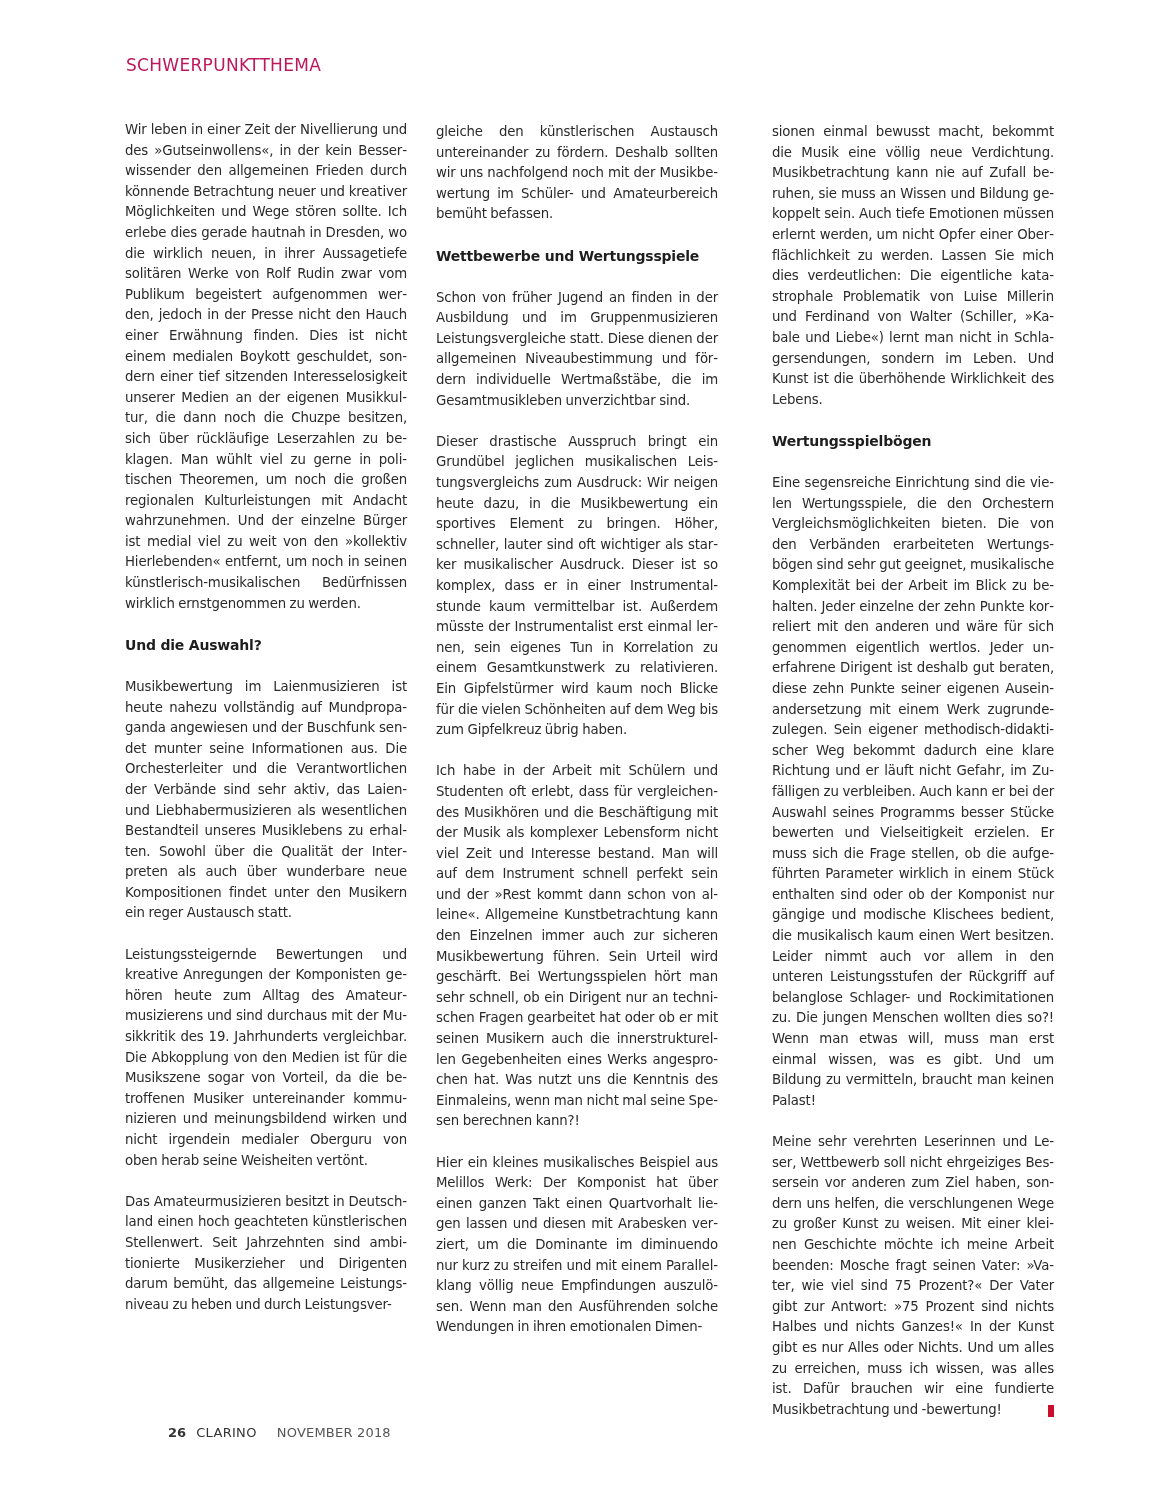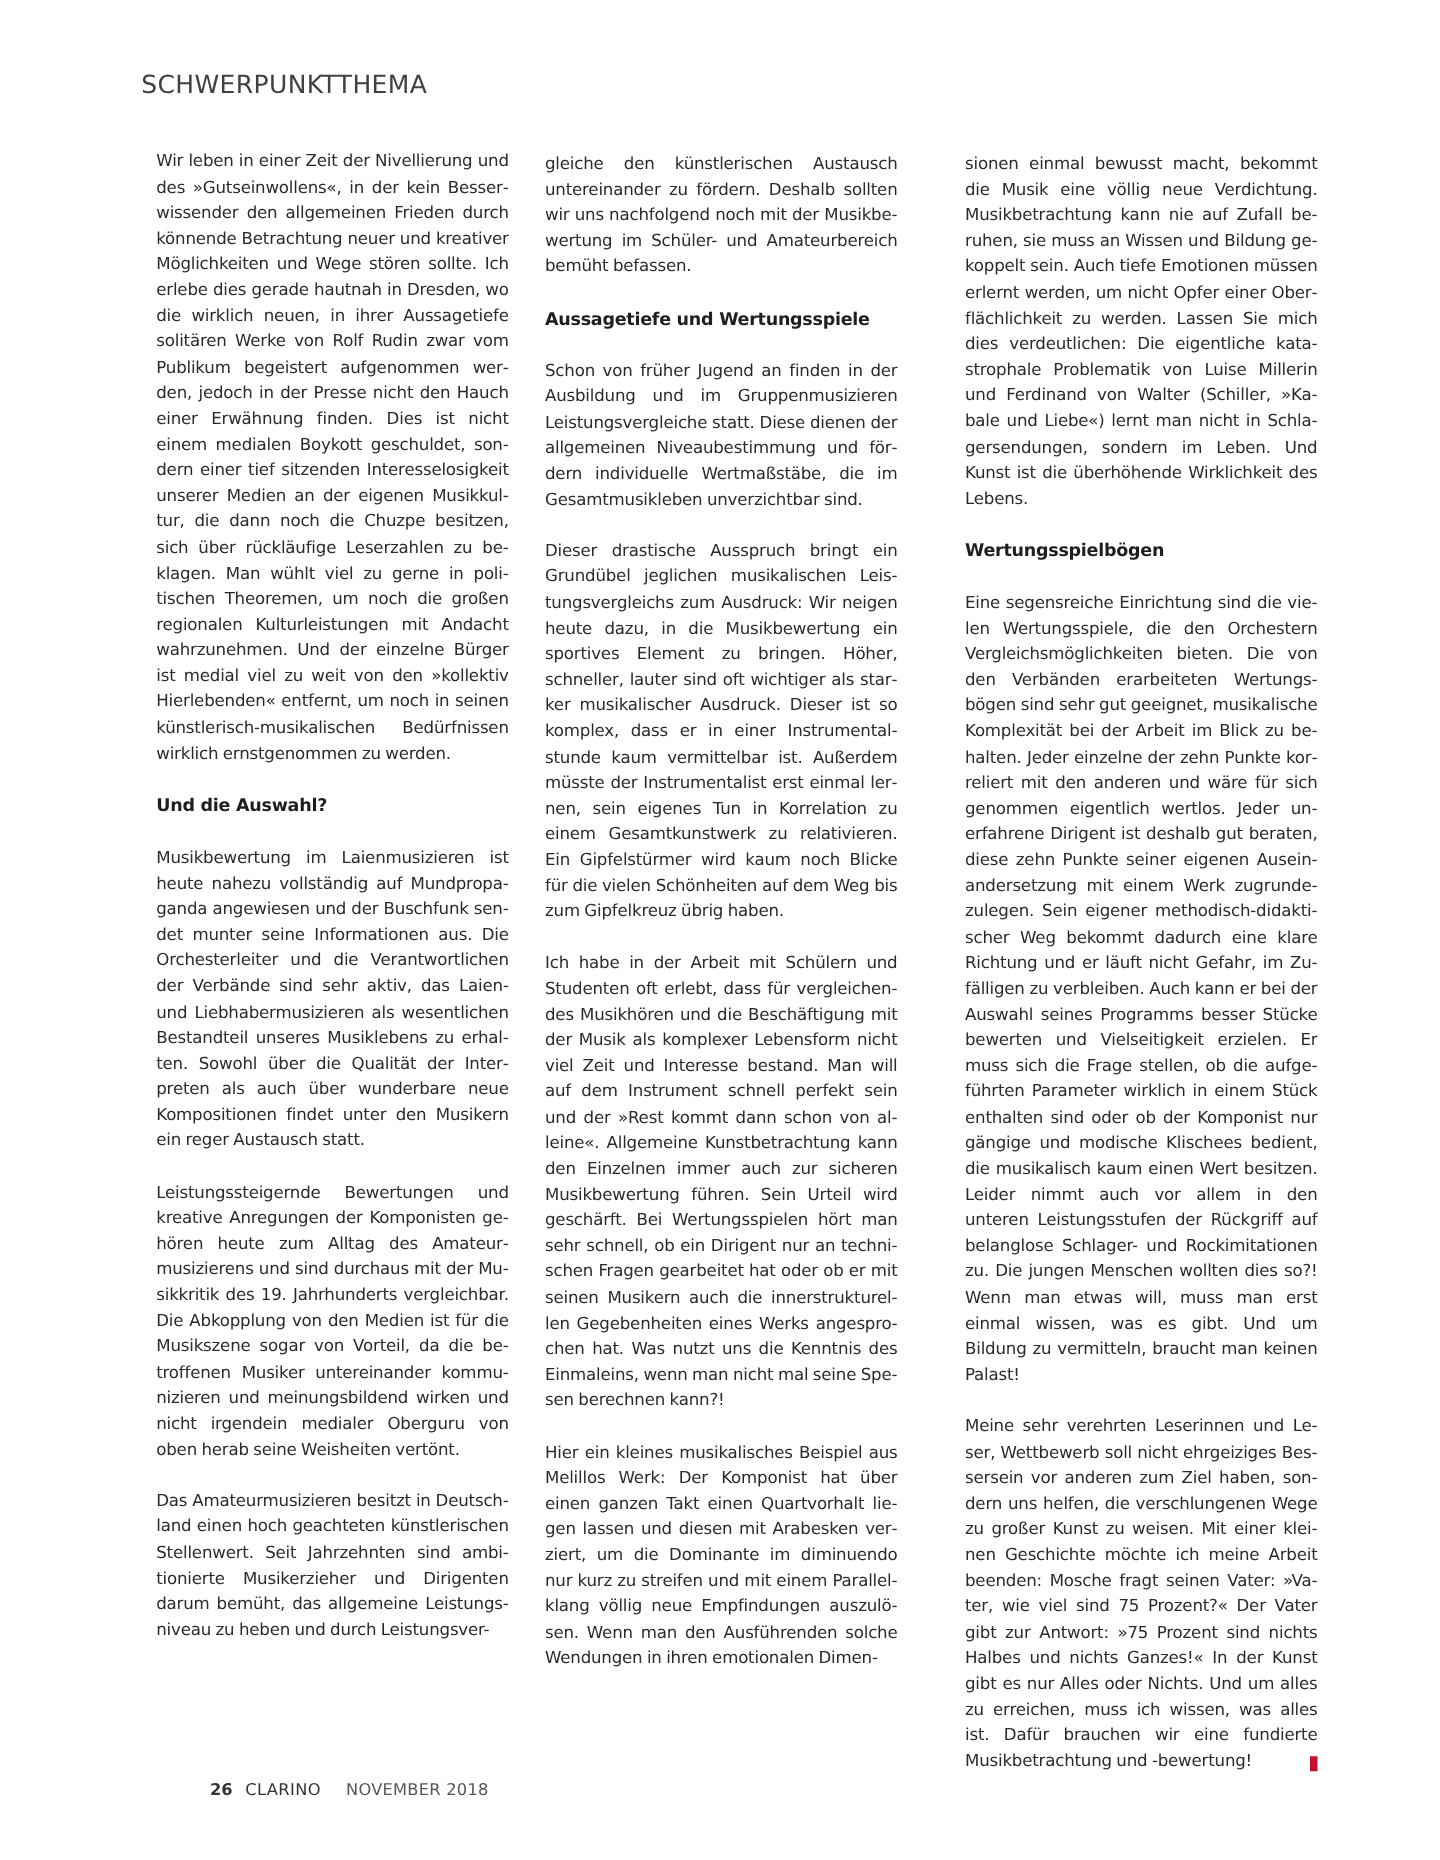--- a/index.html
+++ b/index.html
@@ -1,19 +1,19 @@
 <!DOCTYPE html>
 <html><head>
 <meta charset="utf-8">
 <style>
   html, body { margin: 0; padding: 0; background: #ffffff; }
   body { width: 1152px; height: 1488px; position: relative; overflow: hidden;
          font-family: "DejaVu Sans", sans-serif; color: #2a2a2a; }
-  .section-label { position: absolute; left: 113px; top: 55px; font-size: 20px;
-                   letter-spacing: 0.3px; color: #404040; }
+  .section-label { position: absolute; left: 126px; top: 55px; font-size: 17px;
+                   letter-spacing: 0.3px; color: #be185d; }
   .col { position: absolute; top: 120px; width: 282px; font-size: 13.3px;
          line-height: 20.6px; text-align: justify; hyphens: manual; }
   .col1 { left: 125px; }
   .col2 { left: 436px; top: 122px; }
   .col3 { left: 772px; top: 122px; }
   .col p { margin: 0 0 20.6px 0; letter-spacing: -0.15px; word-spacing: -0.5px; }
   .col h3 { margin: 0 0 20.6px 0; font-size: 14px; font-weight: bold; line-height: 21.5px;
             text-align: left; letter-spacing: -0.2px; color: #1e1e1e; }
   .end-mark { display: inline-block; width: 6px; height: 12px; background: #c8102e;
               float: right; margin-top: 4px; }
@@ -29,21 +29,21 @@
 
 <div class="col col1">
     <p>Wir leben in einer Zeit der Nivellierung und des »Gutseinwollens«, in der kein Besser­wissender den allgemeinen Frieden durch könnende Betrachtung neuer und kreativer Möglichkeiten und Wege stören sollte. Ich erlebe dies gerade hautnah in Dresden, wo die wirklich neuen, in ihrer Aussagetiefe solitären Werke von Rolf Rudin zwar vom Publikum begeistert aufgenommen wer­den, jedoch in der Presse nicht den Hauch einer Erwähnung finden. Dies ist nicht einem medialen Boykott geschuldet, son­dern einer tief sitzenden Interesselosigkeit unserer Medien an der eigenen Musikkul­tur, die dann noch die Chuzpe besitzen, sich über rückläufige Leserzahlen zu be­klagen. Man wühlt viel zu gerne in poli­tischen Theoremen, um noch die großen regionalen Kulturleistungen mit Andacht wahrzunehmen. Und der einzelne Bürger ist medial viel zu weit von den »kollektiv Hierlebenden« entfernt, um noch in seinen künstlerisch-musikalischen Bedürfnissen wirklich ernstgenommen zu werden.</p>
     <h3>Und die Auswahl?</h3>
     <p>Musikbewertung im Laienmusizieren ist heute nahezu vollständig auf Mundpropa­ganda angewiesen und der Buschfunk sen­det munter seine Informationen aus. Die Orchesterleiter und die Verantwortlichen der Verbände sind sehr aktiv, das Laien- und Liebhabermusizieren als wesentlichen Bestandteil unseres Musiklebens zu erhal­ten. Sowohl über die Qualität der Inter­preten als auch über wunderbare neue Kompositionen findet unter den Musikern ein reger Austausch statt.</p>
     <p>Leistungssteigernde Bewertungen und kreative Anregungen der Komponisten ge­hören heute zum Alltag des Amateur­musizierens und sind durchaus mit der Mu­sikkritik des 19. Jahrhunderts vergleichbar. Die Abkopplung von den Medien ist für die Musikszene sogar von Vorteil, da die be­troffenen Musiker untereinander kommu­nizieren und meinungsbildend wirken und nicht irgendein medialer Oberguru von oben herab seine Weisheiten vertönt.</p>
     <p>Das Amateurmusizieren besitzt in Deutsch­land einen hoch geachteten künstlerischen Stellenwert. Seit Jahrzehnten sind ambi­tionierte Musikerzieher und Dirigenten darum bemüht, das allgemeine Leistungs­niveau zu heben und durch Leistungsver-</p>
   </div>
 <div class="col col2">
     <p>gleiche den künstlerischen Austausch untereinander zu fördern. Deshalb sollten wir uns nachfolgend noch mit der Musikbe­wertung im Schüler- und Amateurbereich bemüht befassen.</p>
-    <h3>Aussagetiefe und Wertungsspiele</h3>
+    <h3>Wettbewerbe und Wertungsspiele</h3>
     <p>Schon von früher Jugend an finden in der Ausbildung und im Gruppenmusizieren Leistungsvergleiche statt. Diese dienen der allgemeinen Niveaubestimmung und för­dern individuelle Wertmaßstäbe, die im Gesamtmusikleben unverzichtbar sind.</p>
     <p>Dieser drastische Ausspruch bringt ein Grundübel jeglichen musikalischen Leis­tungsvergleichs zum Ausdruck: Wir neigen heute dazu, in die Musikbewertung ein sportives Element zu bringen. Höher, schneller, lauter sind oft wichtiger als star­ker musikalischer Ausdruck. Dieser ist so komplex, dass er in einer Instrumental­stunde kaum vermittelbar ist. Außerdem müsste der Instrumentalist erst einmal ler­nen, sein eigenes Tun in Korrelation zu einem Gesamtkunstwerk zu relativieren. Ein Gipfelstürmer wird kaum noch Blicke für die vielen Schönheiten auf dem Weg bis zum Gipfelkreuz übrig haben.</p>
     <p>Ich habe in der Arbeit mit Schülern und Studenten oft erlebt, dass für vergleichen­des Musikhören und die Beschäftigung mit der Musik als komplexer Lebensform nicht viel Zeit und Interesse bestand. Man will auf dem Instrument schnell perfekt sein und der »Rest kommt dann schon von al­leine«. Allgemeine Kunstbetrachtung kann den Einzelnen immer auch zur sicheren Musikbewertung führen. Sein Urteil wird geschärft. Bei Wertungsspielen hört man sehr schnell, ob ein Dirigent nur an techni­schen Fragen gearbeitet hat oder ob er mit seinen Musikern auch die innerstrukturel­len Gegebenheiten eines Werks angespro­chen hat. Was nutzt uns die Kenntnis des Einmaleins, wenn man nicht mal seine Spe­sen berechnen kann?!</p>
     <p>Hier ein kleines musikalisches Beispiel aus Melillos Werk: Der Komponist hat über einen ganzen Takt einen Quartvorhalt lie­gen lassen und diesen mit Arabesken ver­ziert, um die Dominante im diminuendo nur kurz zu streifen und mit einem Parallel­klang völlig neue Empfindungen auszulö­sen. Wenn man den Ausführenden solche Wendungen in ihren emotionalen Dimen-</p>
   </div>
 <div class="col col3">
     <p>sionen einmal bewusst macht, bekommt die Musik eine völlig neue Verdichtung. Musikbetrachtung kann nie auf Zufall be­ruhen, sie muss an Wissen und Bildung ge­koppelt sein. Auch tiefe Emotionen müssen erlernt werden, um nicht Opfer einer Ober­flächlichkeit zu werden. Lassen Sie mich dies verdeutlichen: Die eigentliche kata­strophale Problematik von Luise Millerin und Ferdinand von Walter (Schiller, »Ka­bale und Liebe«) lernt man nicht in Schla­gersendungen, sondern im Leben. Und Kunst ist die überhöhende Wirklichkeit des Lebens.</p>
     <h3>Wertungsspielbögen</h3>
     <p>Eine segensreiche Einrichtung sind die vie­len Wertungsspiele, die den Orchestern Vergleichsmöglichkeiten bieten. Die von den Verbänden erarbeiteten Wertungs­bögen sind sehr gut geeignet, musikalische Komplexität bei der Arbeit im Blick zu be­halten. Jeder einzelne der zehn Punkte kor­reliert mit den anderen und wäre für sich genommen eigentlich wertlos. Jeder un­erfahrene Dirigent ist deshalb gut beraten, diese zehn Punkte seiner eigenen Ausein­andersetzung mit einem Werk zugrunde­zulegen. Sein eigener methodisch-didakti­scher Weg bekommt dadurch eine klare Richtung und er läuft nicht Gefahr, im Zu­fälligen zu verbleiben. Auch kann er bei der Auswahl seines Programms besser Stücke bewerten und Vielseitigkeit erzielen. Er muss sich die Frage stellen, ob die aufge­führten Parameter wirklich in einem Stück enthalten sind oder ob der Komponist nur gängige und modische Klischees bedient, die musikalisch kaum einen Wert besitzen. Leider nimmt auch vor allem in den unteren Leistungsstufen der Rückgriff auf belang­lose Schlager- und Rockimitationen zu. Die jungen Menschen wollten dies so?! Wenn man etwas will, muss man erst einmal wis­sen, was es gibt. Und um Bildung zu ver­mitteln, braucht man keinen Palast!</p>
     <div>

